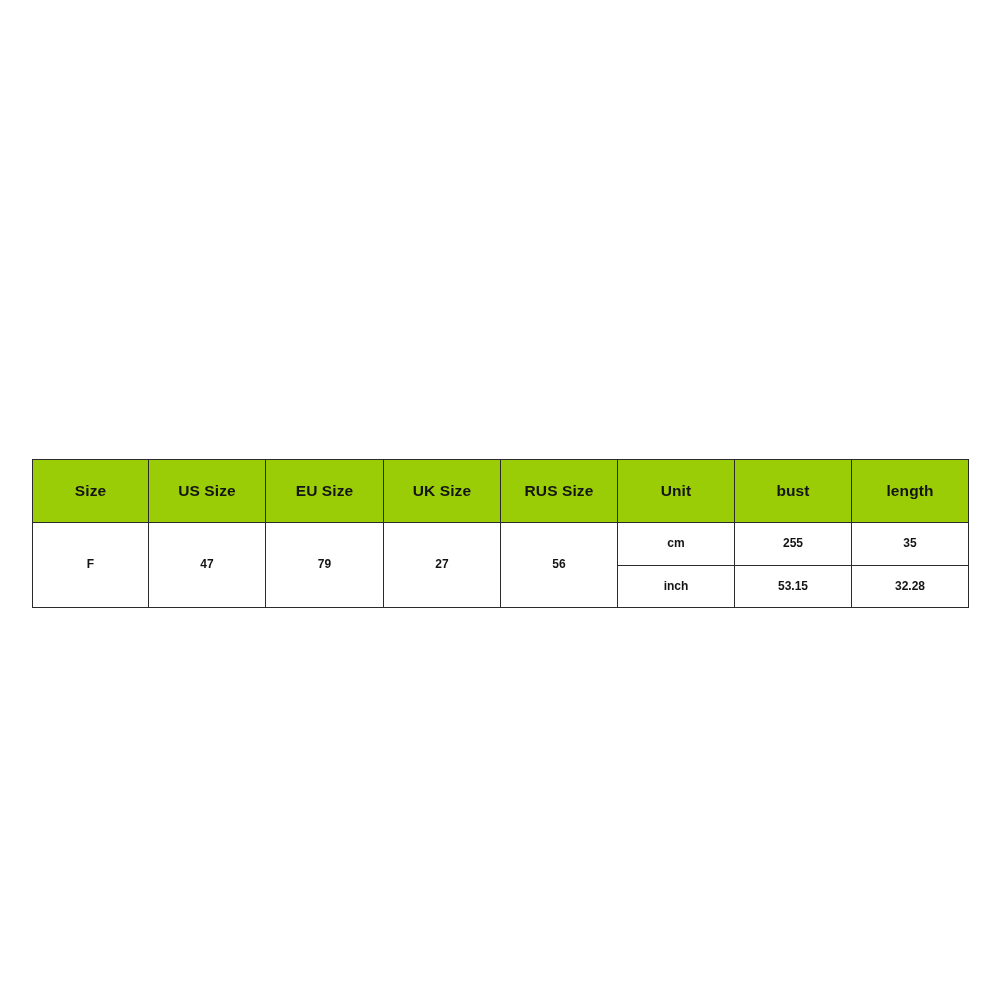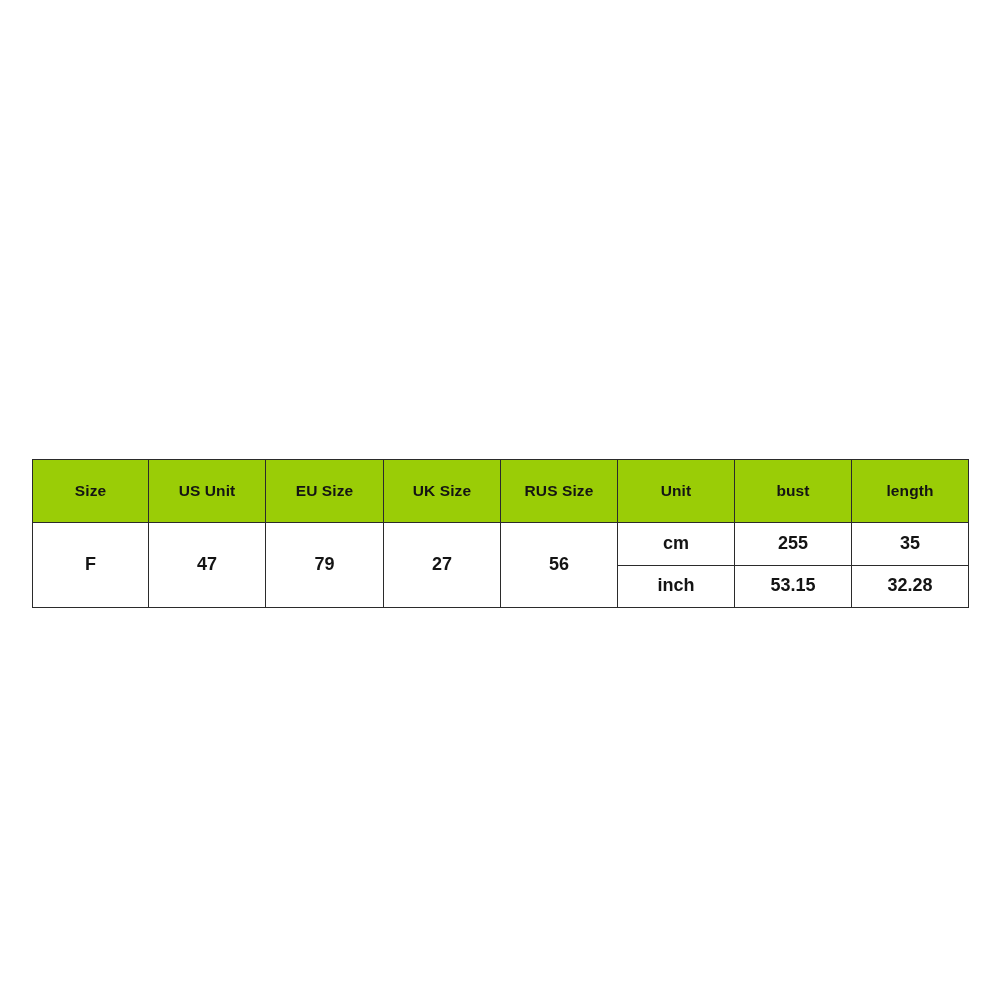--- a/index.html
+++ b/index.html
@@ -44,21 +44,21 @@
 
   table.size-chart thead th {
     background: #9ACD06;
     height: 62px;
     font-size: 15.5px;
     letter-spacing: 0.1px;
   }
 
   table.size-chart tbody td {
     background: #ffffff;
-    font-size: 18px;
+    font-size: 12px;
   }
 
   td.span-cell {
     height: 83px;
   }
 
   td.unit-cell,
   td.meas-cell {
     height: 41.5px;
     font-size: 15px;
@@ -85,21 +85,21 @@
         <col class="c3">
         <col class="c4">
       <col class="c5">
         <col class="c6">
         <col class="c7">
         <col class="c8">
     </colgroup>
     <thead>
       <tr>
         <th>Size</th>
-        <th>US Unit</th>
+        <th>US Size</th>
         <th>EU Size</th>
         <th>UK Size</th>
         <th>RUS Size</th>
         <th>Unit</th>
         <th>bust</th>
         <th>length</th>
       </tr>
     </thead>
     <tbody>
       <tr>

